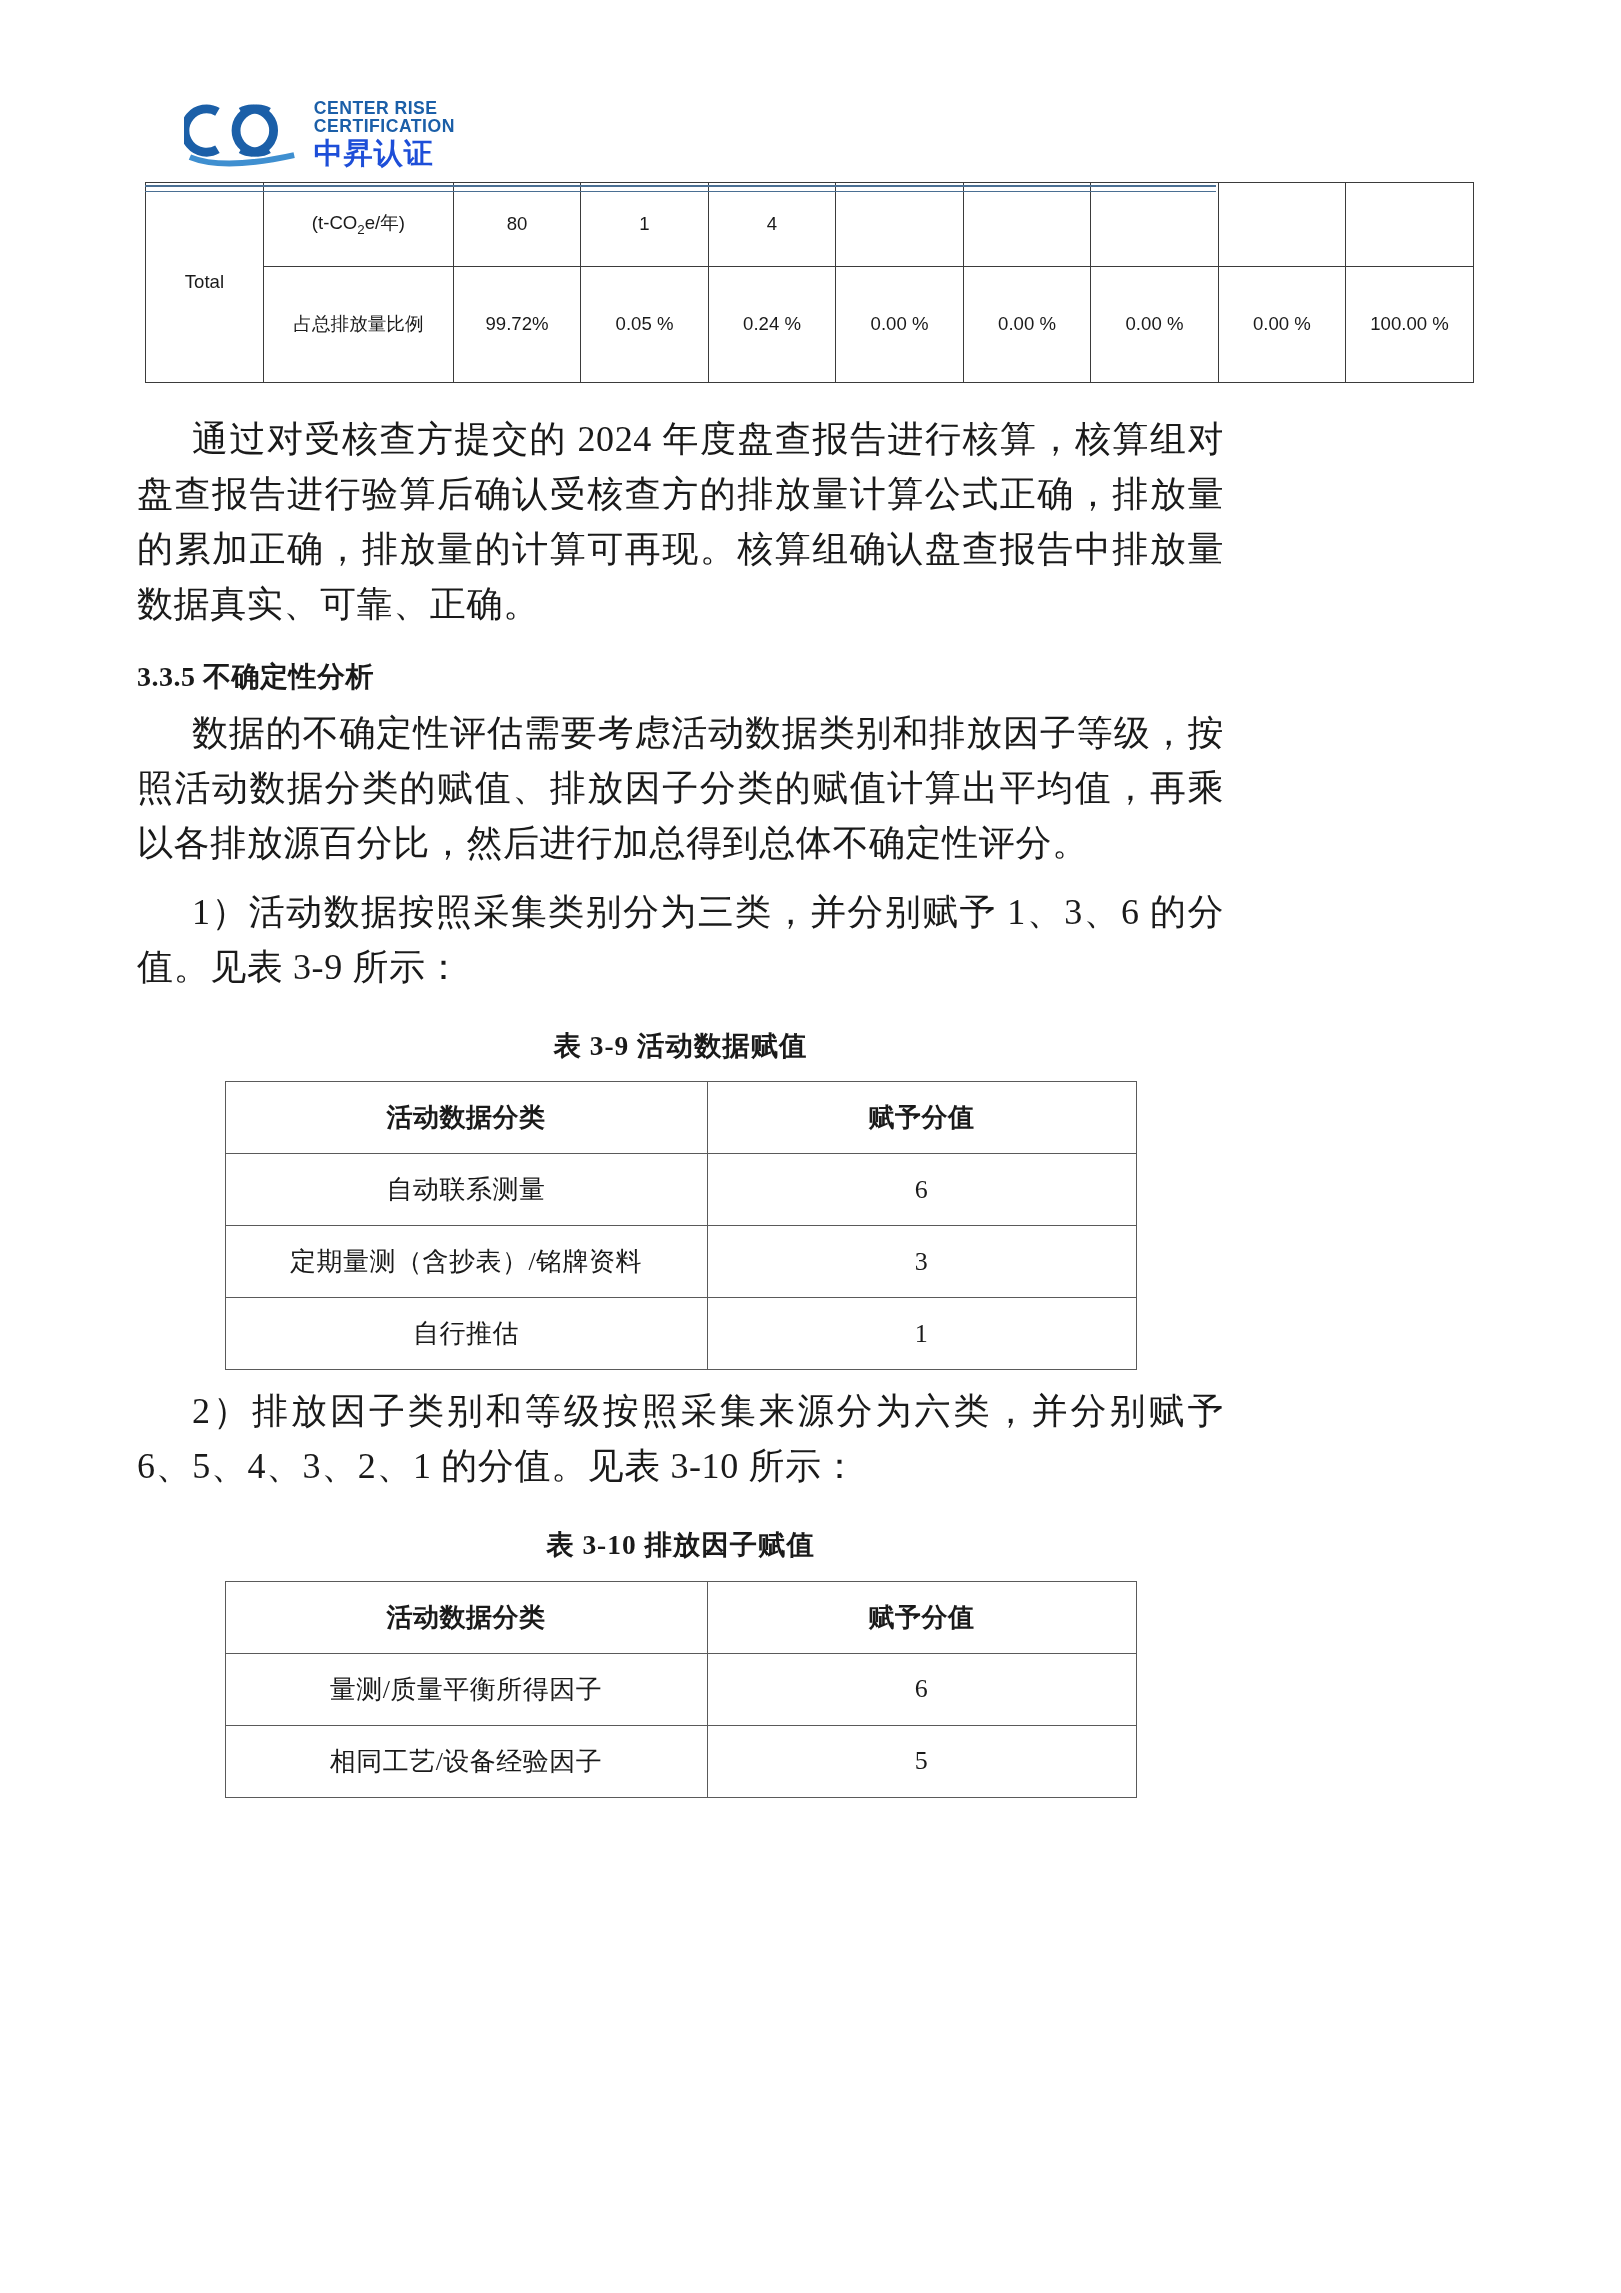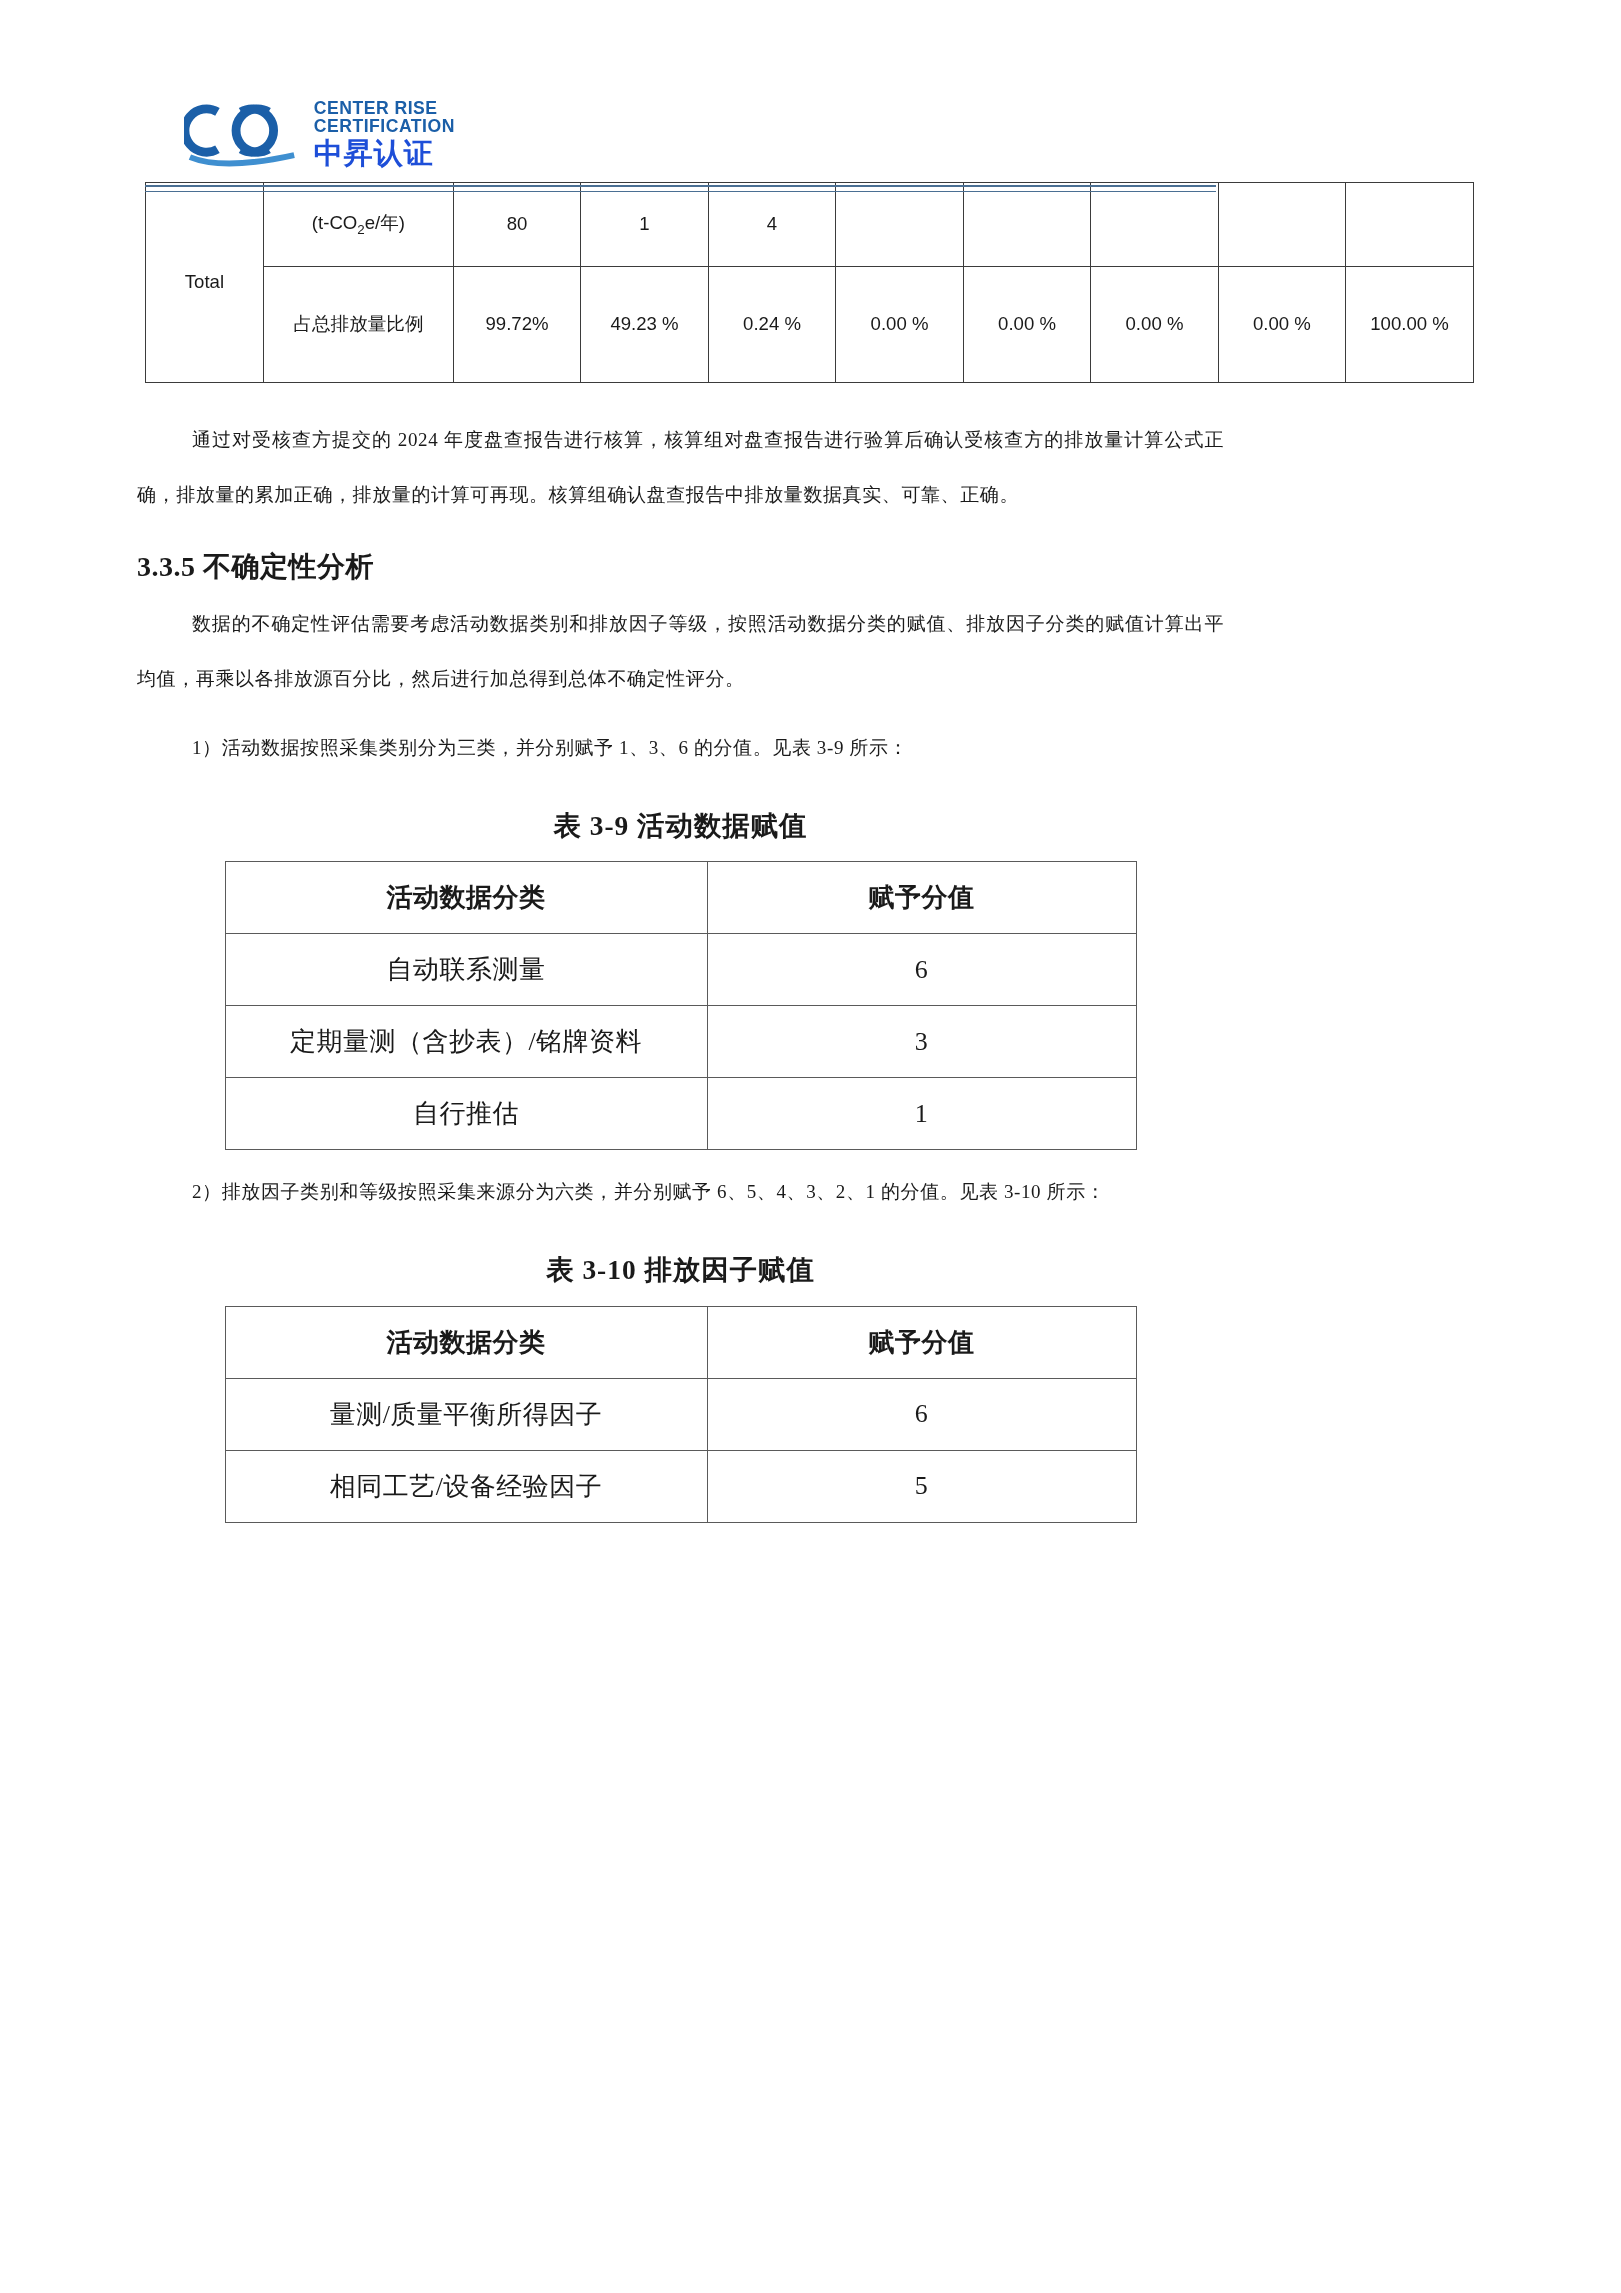--- a/index.html
+++ b/index.html
@@ -92,21 +92,21 @@
   }
   .top-table .r1 td { height: 71px; }
   .top-table .r2 td { height: 103px; }
   .tt-label { width: 116px; }
   .tt-unit  { width: 186px; }
   .tt-v     { width: 125px; }
   .cn { font-family: "Liberation Serif", "DejaVu Serif", serif; margin-top: 32px; }
 
   
   .para {
-    font-size: 19px;
+    font-size: 36px;
     line-height: 55px;
     text-align: justify;
     letter-spacing: 0.6px;
     margin: 0;
   }
   .indent { text-indent: 55px; }
   .p-first { margin-top: 29px; }
 
   .heading {
     font-size: 28px;
@@ -205,21 +205,21 @@
         <td>4</td>
         <td></td>
         <td></td>
         <td></td>
         <td></td>
         <td></td>
       </tr>
       <tr class="r2">
         <td class="cn">占总排放量比例</td>
         <td>99.72%</td>
-        <td>49.23 %</td>
+        <td>0.05 %</td>
         <td>0.24 %</td>
         <td>0.00 %</td>
         <td>0.00 %</td>
         <td>0.00 %</td>
         <td>0.00 %</td>
         <td>100.00 %</td>
       </tr>
     </tbody>
   </table>
 

